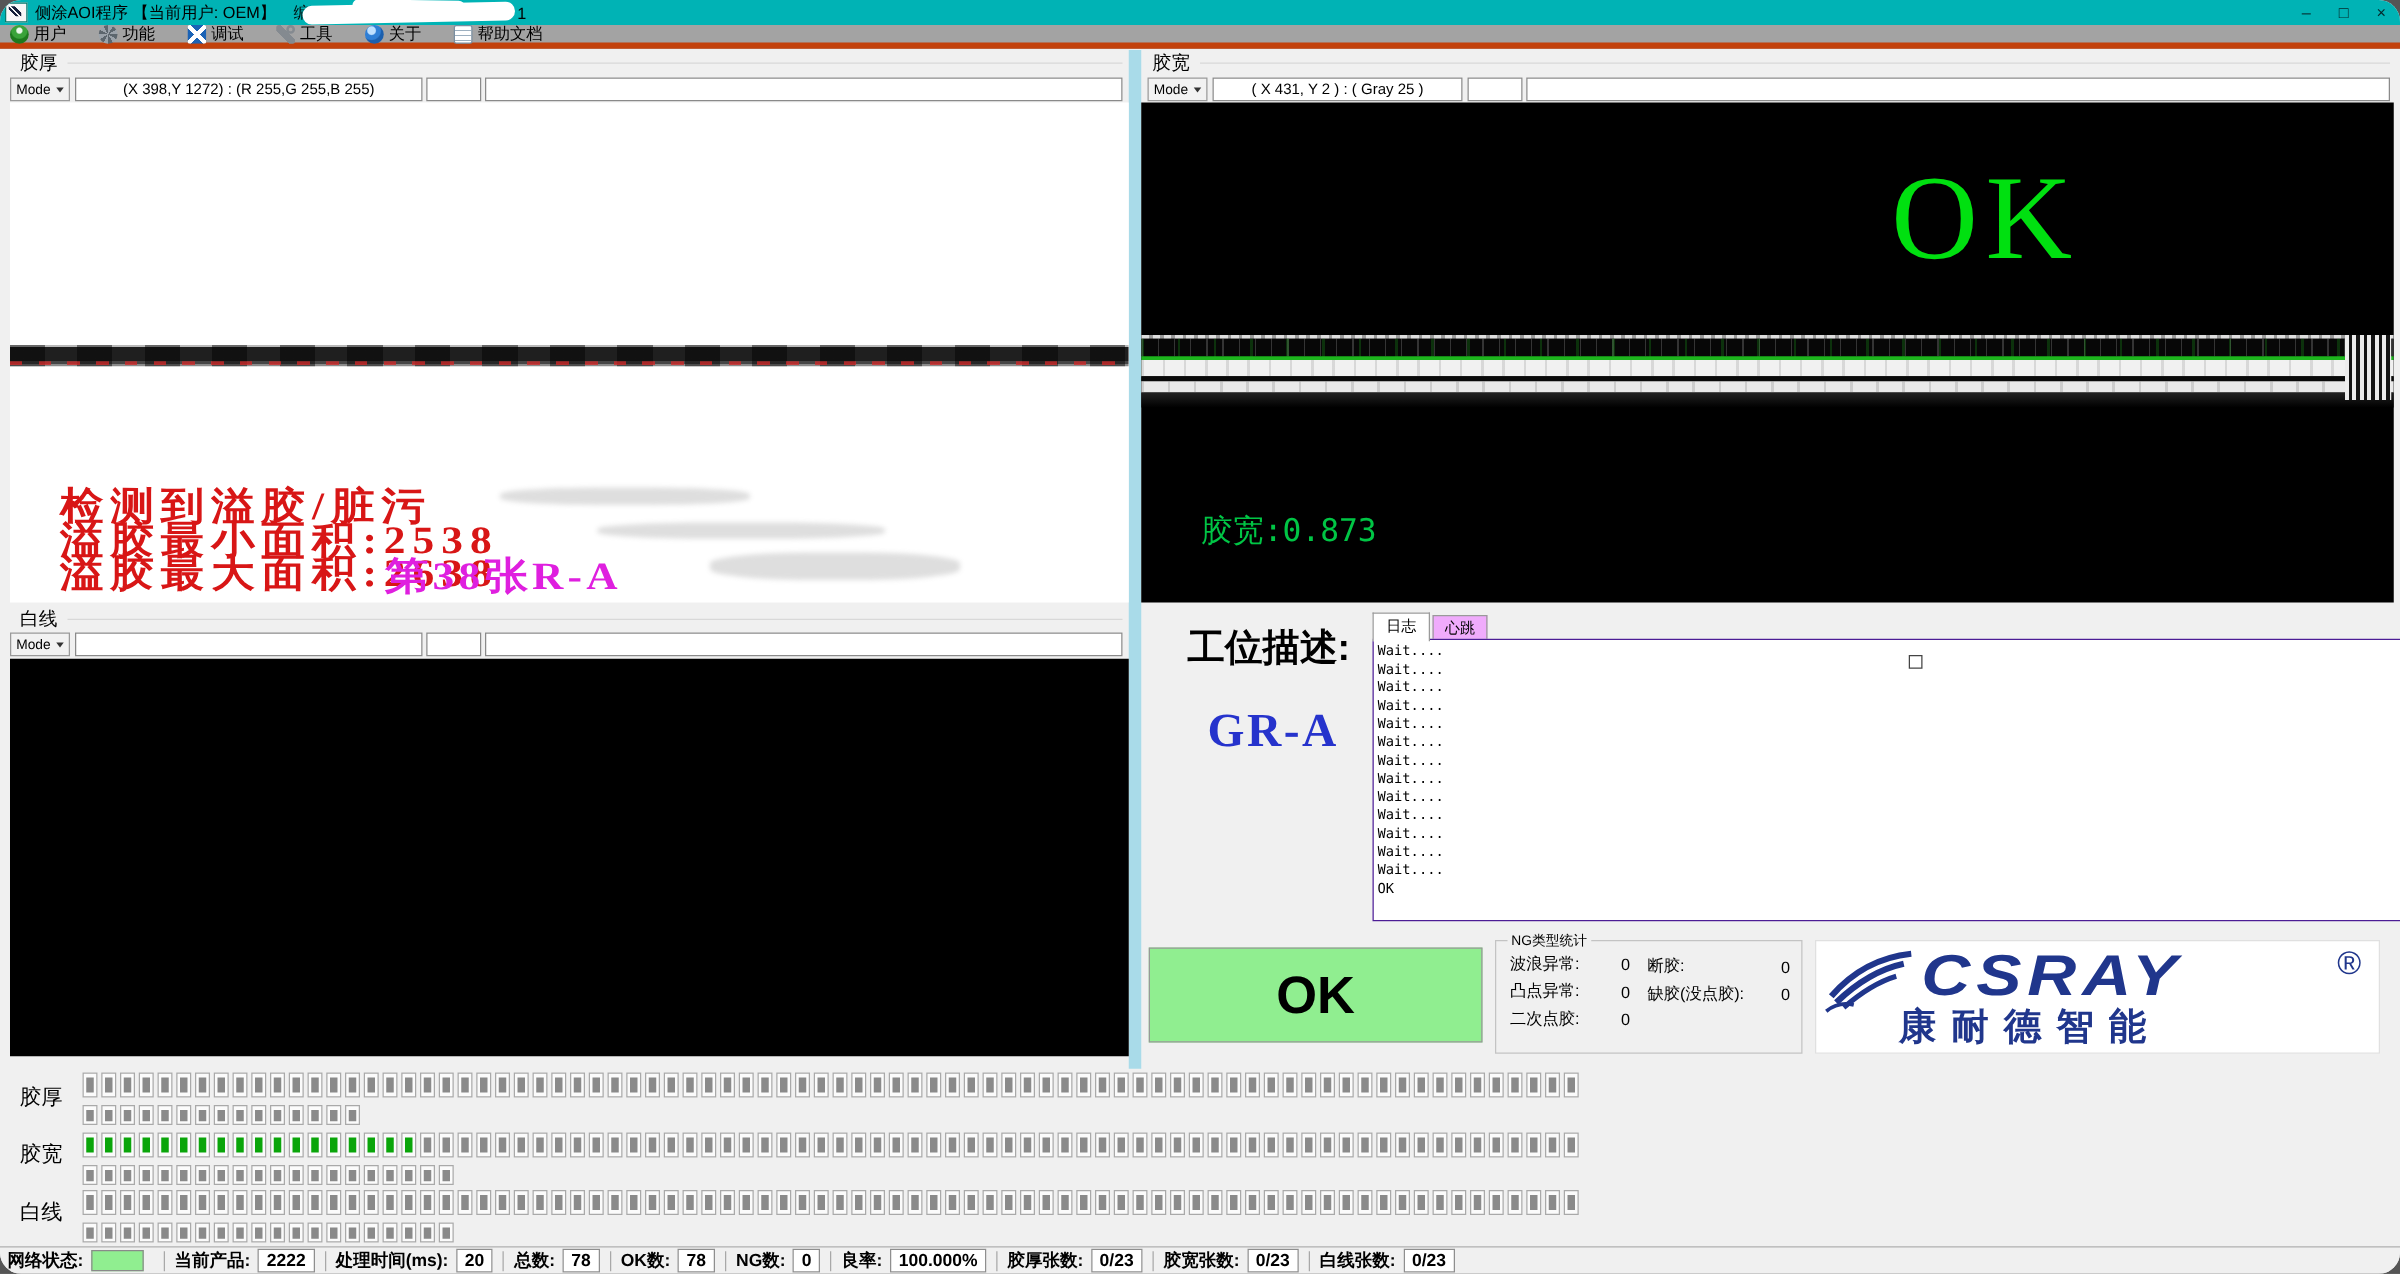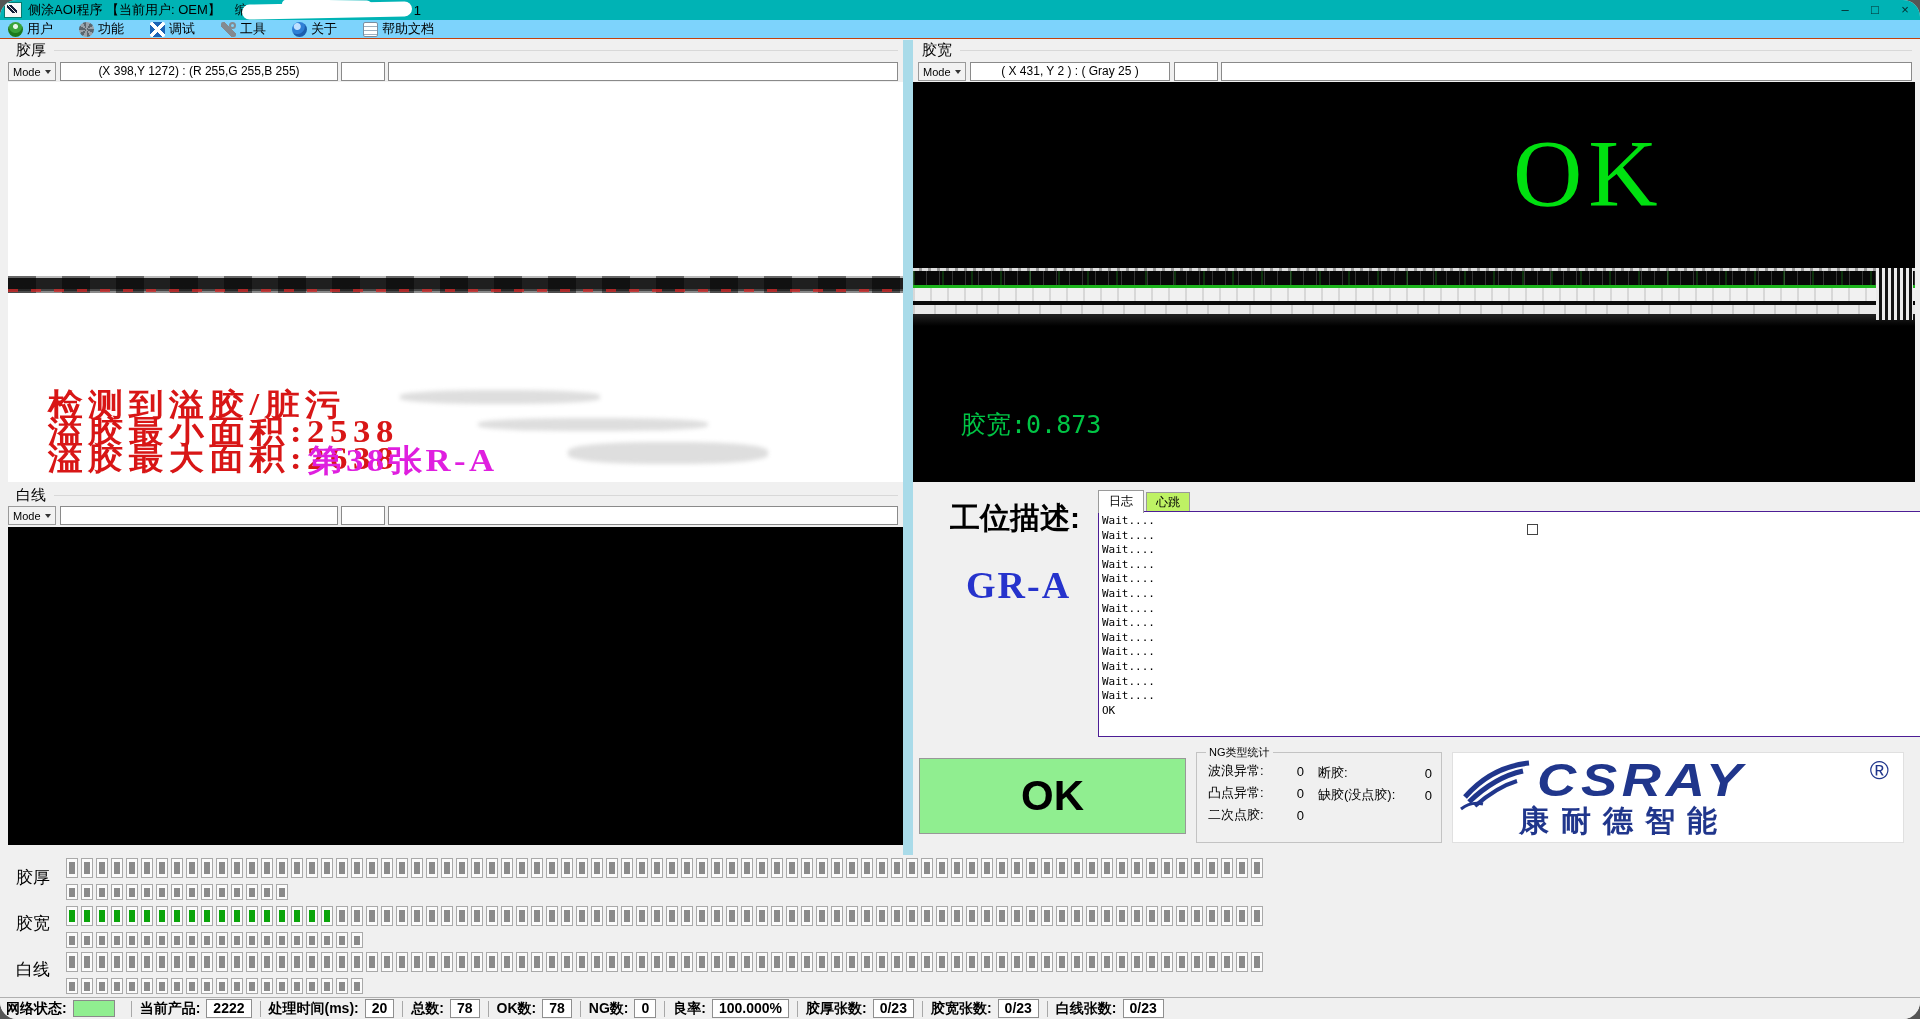--- a/index.html
+++ b/index.html
@@ -12,22 +12,22 @@
   .app-icon::before{content:"";position:absolute;left:2px;top:2px;width:10px;height:8px;
     background:linear-gradient(45deg,transparent 30%,#16203a 30% 45%,transparent 45% 55%,#16203a 55% 70%,transparent 70%);}
   .ttl{margin-left:6px;white-space:nowrap;}
   .ttl-extra{margin-left:14px;}
   .scribble{width:170px;height:15px;background:#fff;border-radius:8px;transform:rotate(-1.2deg);margin-left:-6px;position:relative;}
   .scribble::after{content:"";position:absolute;left:40px;top:-3px;width:90px;height:10px;background:#fff;border-radius:6px;transform:rotate(2deg);}
   .ttl-suffix{margin-left:2px;}
   .win-controls{margin-left:auto;display:flex;height:100%;}
   .win-btn{width:30px;text-align:center;line-height:20px;font-size:13px;color:#05282a;cursor:default;}
   
-  .menubar{position:absolute;left:0;top:20px;width:1920px;height:19px;background:#7dd3fc;
-           display:flex;align-items:center;padding-left:8px;box-sizing:border-box;font-size:13px;border-bottom:1px solid #c2410c;}
+  .menubar{position:absolute;left:0;top:20px;width:1920px;height:19px;background:#a3a3a3;
+           display:flex;align-items:center;padding-left:8px;box-sizing:border-box;font-size:13px;border-bottom:5px solid #c2410c;}
   .menu-item{display:flex;align-items:center;margin-right:26px;white-space:nowrap;}
   .micon{width:15px;height:15px;margin-right:4px;display:inline-block;border-radius:2px;flex:0 0 auto;}
   .icon-user{border-radius:50%;background:radial-gradient(circle at 50% 30%,#eaf7ea 0 2px,#3aa33a 3px 6px,#1d7a1d 7px);}
   .icon-gear{border-radius:50%;background:repeating-conic-gradient(#9aa2aa 0 30deg,#5c666e 30deg 60deg);}
   .icon-debug{background:#1b63b5;
     background-image:linear-gradient(45deg,transparent 42%,#fff 42% 58%,transparent 58%),
                      linear-gradient(-45deg,transparent 42%,#fff 42% 58%,transparent 58%);}
   .icon-wrench{background:linear-gradient(45deg,transparent 35%,#848a90 35% 62%,transparent 62%);position:relative;}
   .icon-wrench::before{content:"";position:absolute;right:0;top:0;width:7px;height:7px;border-radius:50%;border:2px solid #848a90;box-sizing:border-box;}
   .icon-globe{border-radius:50%;background:radial-gradient(circle at 35% 30%,#bfe0ff 0 3px,#2f7fd6 4px 7px,#1b5fae 8px);}
@@ -78,21 +78,21 @@
       background:repeating-linear-gradient(90deg,rgba(30,200,30,.22) 0 2px,transparent 2px 29px);}
   .barcode{position:absolute;left:963px;top:186px;width:37px;height:52px;
       background:repeating-linear-gradient(90deg,#ececec 0 3px,#141414 3px 6px);}
   .measure{position:absolute;left:48px;top:326px;font-family:"DejaVu Sans Mono",monospace;font-size:25px;color:#00c545;}
   
   .station-label{position:absolute;left:950px;top:498px;font-size:30px;font-weight:bold;}
   .station-value{position:absolute;left:966px;top:563px;font-family:"Liberation Serif",serif;font-size:38px;
                  font-weight:600;color:#2633cc;letter-spacing:2px;}
   .tab{position:absolute;box-sizing:border-box;font-size:12px;text-align:center;border:1px solid #9a9a9a;}
   .tab.active{left:1098px;top:490px;width:46px;height:23px;line-height:21px;background:#fff;border-bottom:none;z-index:2;}
-  .tab.idle{left:1146px;top:492px;width:44px;height:28px;line-height:18px;background:#bef264;}
+  .tab.idle{left:1146px;top:492px;width:44px;height:28px;line-height:18px;background:#f0abfc;}
   .logbox{position:absolute;left:1098px;top:511px;width:870px;height:226px;background:#fff;
           border:1px solid #4c1d95;box-sizing:border-box;}
   .log-content{position:absolute;left:3px;top:2px;right:20px;bottom:2px;overflow:hidden;
                font-family:"DejaVu Sans Mono",monospace;font-size:11px;line-height:14.6px;}
   .log-checkbox{position:absolute;left:428px;top:12px;width:11px;height:11px;background:#fff;border:1px solid #444;box-sizing:border-box;}
   .vscroll{position:absolute;top:1px;right:1px;bottom:1px;width:17px;background:#f3f3f3;border-left:1px solid #e2e2e2;}
   .sb-btn{position:absolute;left:0;width:16px;height:16px;background:#f1f1f1;border:1px solid #dcdcdc;box-sizing:border-box;}
   .sb-up{top:0;} .sb-down{bottom:0;}
   .tri-up{width:0;height:0;border-left:4px solid transparent;border-right:4px solid transparent;border-bottom:5px solid #555;margin:4px auto;}
   .tri-down{width:0;height:0;border-left:4px solid transparent;border-right:4px solid transparent;border-top:5px solid #555;margin:5px auto;}

